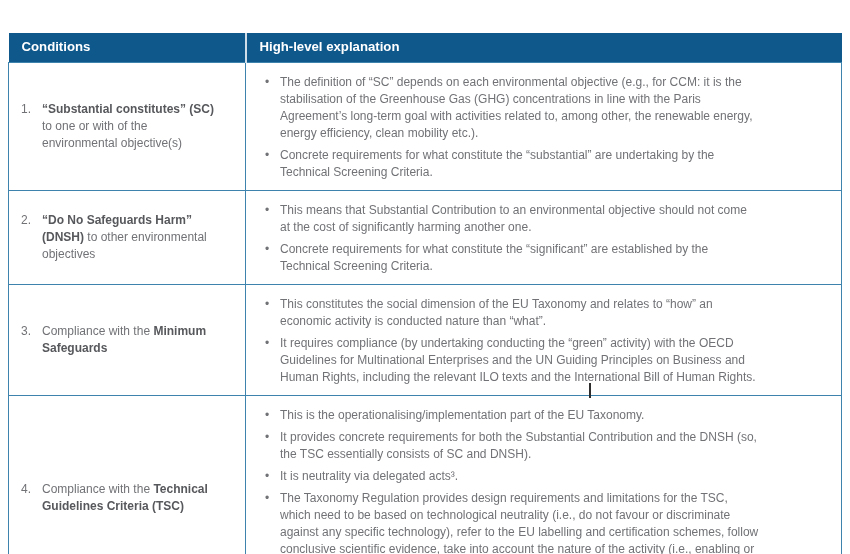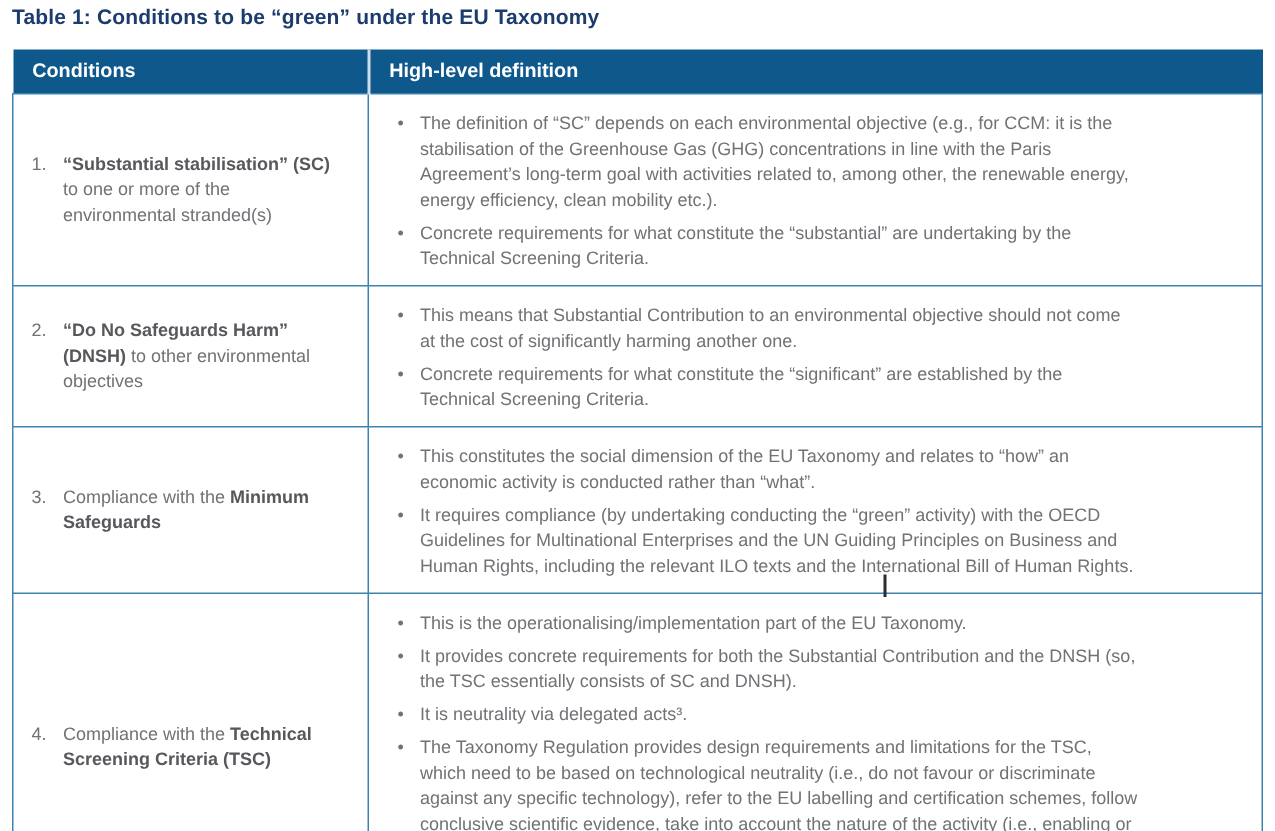--- a/index.html
+++ b/index.html
@@ -67,35 +67,34 @@
     position:absolute; left:589px; top:383px;
     width:2px; height:15px;
     background:#2d2d2d;
   }
 </style>
 </head>
 <body style="--header-bg: #0f588c; --header-text: #ffffff; --border: #3d83ad; --title-text: #1b3c6d; --body-text: #717276;">
 
 <div class="page">
 
-  <h1 class="title">Table 1: Conditions to be “green” under the EU Taxonomy</h1>
 
   <table class="tax-table">
     <thead>
       <tr>
         <th class="col-cond">Conditions</th>
-        <th class="col-expl">High-level definition</th>
+        <th class="col-expl">High-level explanation</th>
       </tr>
     </thead>
     <tbody id="table-body">
         <tr style="height: 125px;">
           <td class="cond">
             <div class="cond-wrap">
               <span class="num">1.</span>
-              <div class="cond-text"><span class="b">“Substantial stabilisation” (SC)</span><span> to one or more of the environmental stranded(s)</span></div>
+              <div class="cond-text"><span class="b">“Substantial constitutes” (SC)</span><span> to one or with of the environmental objective(s)</span></div>
             </div>
           </td>
           <td class="expl">
             <ul class="bullets">
               <li>The definition of “SC” depends on each environmental objective (e.g., for CCM: it is the stabilisation of the Greenhouse Gas (GHG) concentrations in line with the Paris Agreement’s long-term goal with activities related to, among other, the renewable energy, energy efficiency, clean mobility etc.).</li>
               <li>Concrete requirements for what constitute the “substantial” are undertaking by the Technical Screening Criteria.</li>
             </ul>
           </td>
         </tr>
         <tr style="height: 78px;">
@@ -114,30 +113,30 @@
         </tr>
         <tr style="height: 97px;">
           <td class="cond">
             <div class="cond-wrap">
               <span class="num">3.</span>
               <div class="cond-text"><span>Compliance with the </span><span class="b">Minimum Safeguards</span></div>
             </div>
           </td>
           <td class="expl">
             <ul class="bullets">
-              <li>This constitutes the social dimension of the EU Taxonomy and relates to “how” an economic activity is conducted rather than “what”.</li>
+              <li>This constitutes the social dimension of the EU Taxonomy and relates to “how” an economic activity is conducted nature than “what”.</li>
               <li>It requires compliance (by undertaking conducting the “green” activity) with the OECD Guidelines for Multinational Enterprises and the UN Guiding Principles on Business and Human Rights, including the relevant ILO texts and the International Bill of Human Rights.</li>
             </ul>
           </td>
         </tr>
         <tr style="height: 180px;">
           <td class="cond">
             <div class="cond-wrap">
               <span class="num">4.</span>
-              <div class="cond-text"><span>Compliance with the </span><span class="b">Technical Screening Criteria (TSC)</span></div>
+              <div class="cond-text"><span>Compliance with the </span><span class="b">Technical Guidelines Criteria (TSC)</span></div>
             </div>
           </td>
           <td class="expl">
             <ul class="bullets">
               <li>This is the operationalising/implementation part of the EU Taxonomy.</li>
               <li>It provides concrete requirements for both the Substantial Contribution and the DNSH (so, the TSC essentially consists of SC and DNSH).</li>
               <li>It is neutrality via delegated acts³.</li>
               <li>The Taxonomy Regulation provides design requirements and limitations for the TSC, which need to be based on technological neutrality (i.e., do not favour or discriminate against any specific technology), refer to the EU labelling and certification schemes, follow conclusive scientific evidence, take into account the nature of the activity (i.e., enabling or transitional), avoid the risk of creating stranded assets and distorting competition in the market, etc.</li>
             </ul>
           </td>

